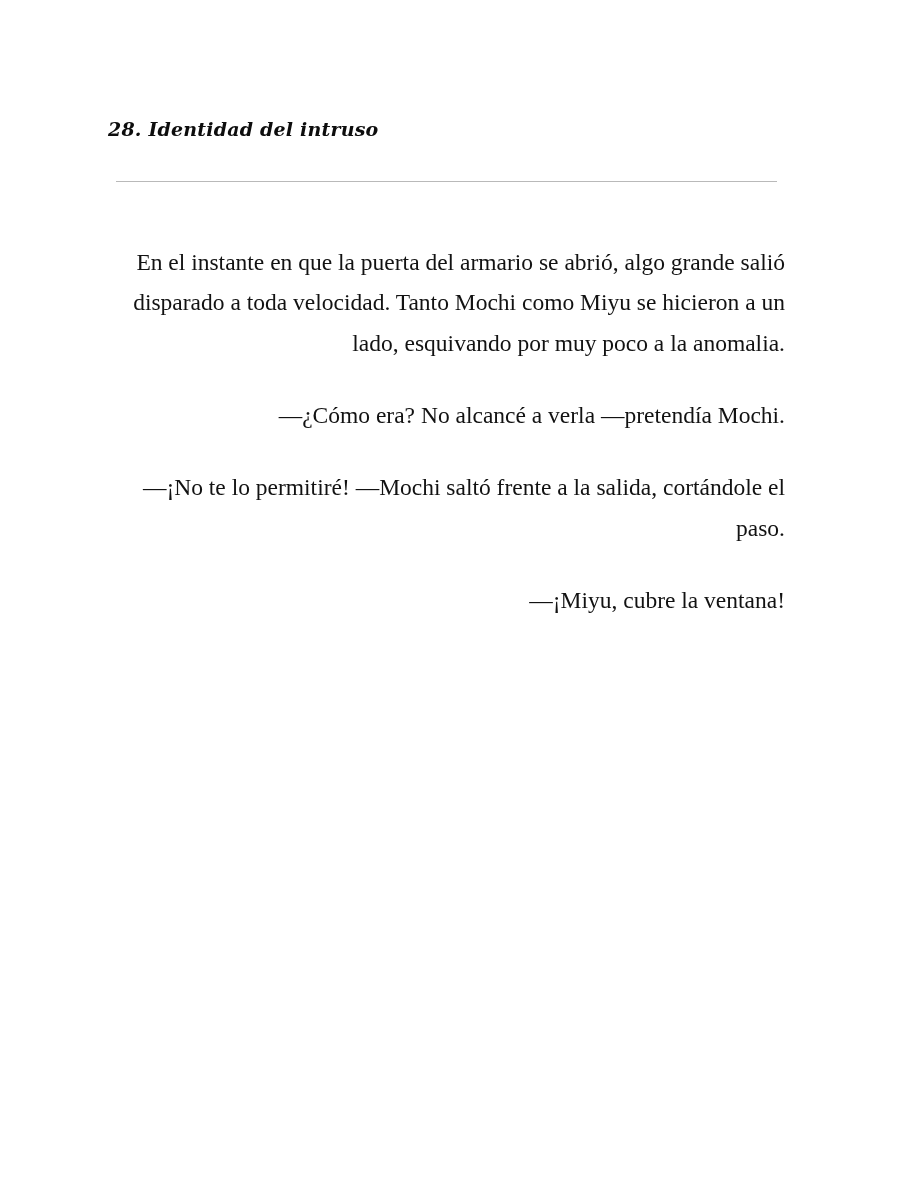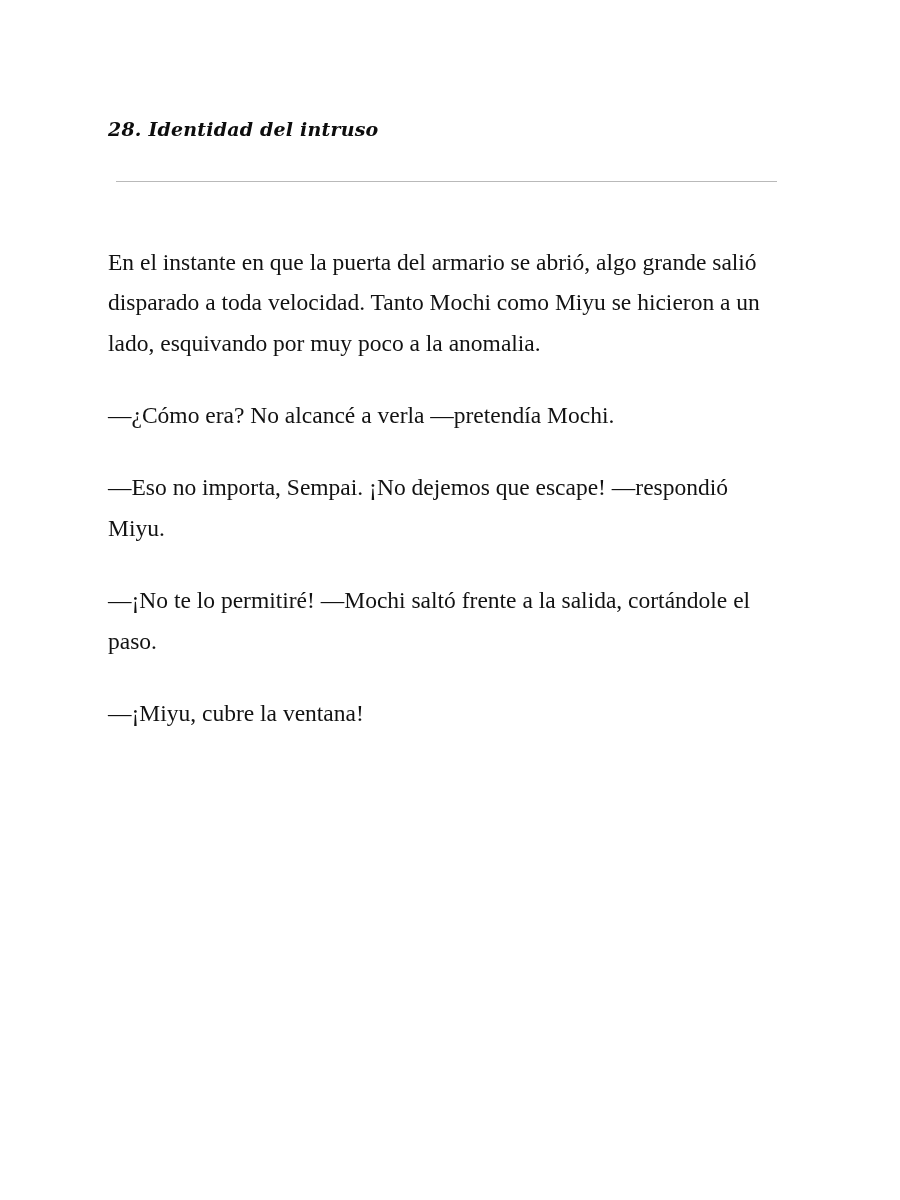--- a/index.html
+++ b/index.html
@@ -40,34 +40,33 @@
   }
   .body-text {
     margin-top: 60px;
   }
   .body-text p {
     margin: 16px 0 32px 0;
     font-size: 23.5px;
     line-height: 1.72;
     color: #121212;
     font-family: "Liberation Serif", "DejaVu Serif", serif;
-    text-align: left;
+    text-align: right;
     max-width: 680px;
     hyphens: none;
   }
   .body-text p:last-child {
     margin-bottom: 0;
   }
 </style>
 </head>
 <body>
 
 <div class="page">
   <h1 class="chapter-title">28. Identidad del intruso</h1>
   <hr class="title-rule">
   <div class="body-text">
     <p>En el instante en que la puerta del armario se abrió, algo grande salió disparado a toda velocidad. Tanto Mochi como Miyu se hicieron a un lado, esquivando por muy poco a la anomalia.</p>
     <p>—¿Cómo era? No alcancé a verla —pretendía Mochi.</p>
-    <p>—Eso no importa, Sempai. ¡No dejemos que escape! —respondió Miyu.</p>
     <p>—¡No te lo permitiré! —Mochi saltó frente a la salida, cortándole el paso.</p>
     <p>—¡Miyu, cubre la ventana!</p>
   </div>
 </div>
 
 </body></html>

